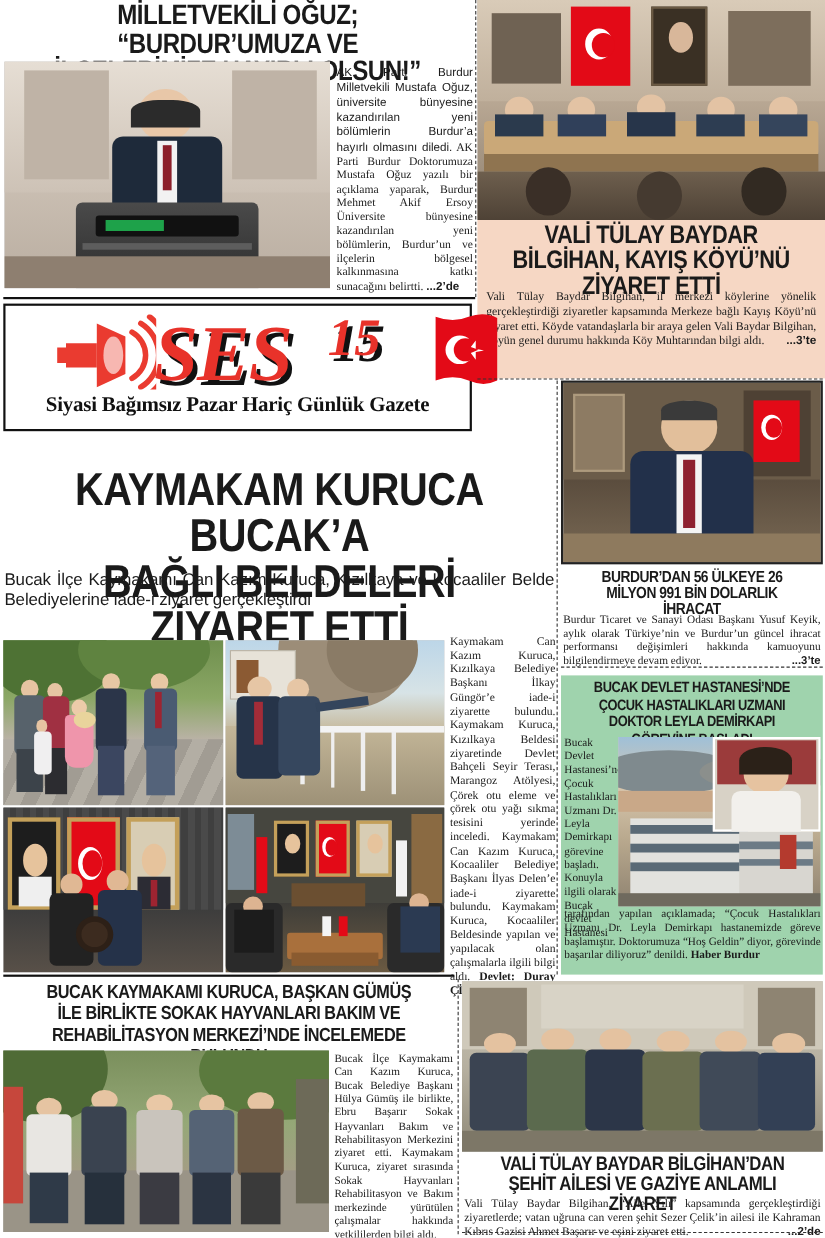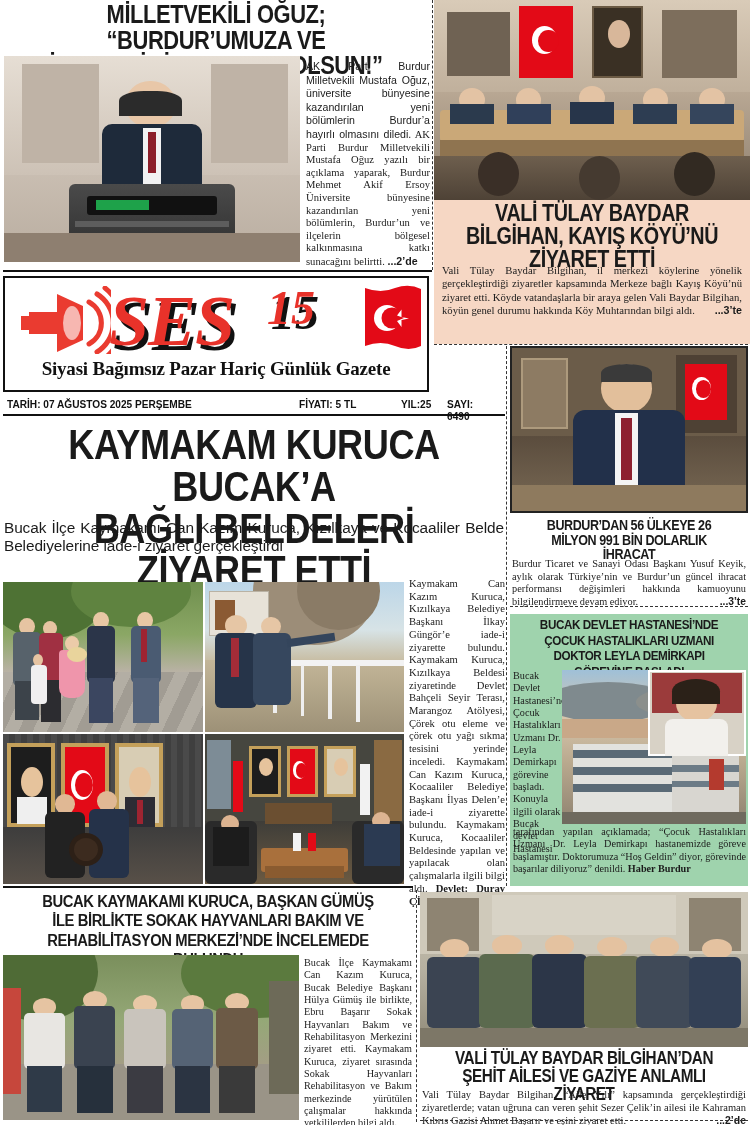--- a/index.html
+++ b/index.html
@@ -55,21 +55,21 @@
     position:absolute; left:8px; top:264px; width:300px;
     font-size:10.7px; line-height:1.24;
   }
   #tr-text .refpg { float:right; }
 
   
   #masthead {
     position:absolute; left:3px; top:276px; width:426px; height:116px;
     border:2.5px solid #111; background:#fff;
   }
-  #logo-row { position:relative; width:100%; height:82px; }
+  #logo-row { position:relative; width:100%; height:82px;margin-left:31px; }
   #megaphone { position:absolute; left:10px; top:8px; width:96px; height:68px; }
   #ses-word {
     position:absolute; left:104px; top:2px;
     font-family:"Liberation Serif", serif; font-weight:700; font-style:italic;
     font-size:72px; color:#e8322a; letter-spacing:-1px;
     text-shadow: 4px 5px 0 #111;
   }
   #num-15 {
     position:absolute; left:262px; top:2px;
     font-family:"Liberation Serif", serif; font-weight:700; font-style:italic;
@@ -204,21 +204,21 @@
 
       <div class="rect" style="left:22%;top:62%;width:56%;height:38%;background:linear-gradient(180deg,#4a4a4a,#2d2d2d);border-radius:6px 6px 0 0;"></div>
       <div class="rect" style="left:28%;top:68%;width:44%;height:9%;background:#111;border-radius:3px;"></div>
       <div class="rect" style="left:31%;top:70%;width:18%;height:5%;background:#1ea24a;font-size:0;"></div>
       <div class="rect" style="left:24%;top:80%;width:52%;height:3%;background:#5d5d5d;"></div>
       <div class="rect" style="left:0;top:86%;width:100%;height:14%;background:#8e7f70;"></div>
     </div>
 
     <div id="tl-text" class="body-serif">
       <span class="lead">AK Parti Burdur Milletvekili Mustafa Oğuz, üniversite bünyesine kazandırılan yeni bölümlerin Burdur’a hayırlı olmasını diledi.</span>
-      <span>AK Parti Burdur Milletvekili Mustafa Oğuz yazılı bir açıklama yaparak, Burdur Mehmet Akif Ersoy Üniversite bünyesine kazandırılan yeni bölümlerin, Burdur’un ve ilçelerin bölgesel kalkınmasına katkı sunacağını belirtti.</span>
+      <span>AK Parti Burdur Doktorumuza Mustafa Oğuz yazılı bir açıklama yaparak, Burdur Mehmet Akif Ersoy Üniversite bünyesine kazandırılan yeni bölümlerin, Burdur’un ve ilçelerin bölgesel kalkınmasına katkı sunacağını belirtti.</span>
       <span class="refpg">...2’de</span>
     </div>
   </div>
 
   <div id="top-right">
     <div id="tr-photo" class="photo">
       <div class="rect" style="inset:0;background:linear-gradient(180deg,#c8b9a6 0%,#b9a894 45%,#8d7f6e 100%);"></div>
 
       <div class="rect" style="left:0;top:0;width:100%;height:46%;background:linear-gradient(180deg,#d9cbb8,#c0b09c);"></div>
       <div class="rect" style="left:4%;top:6%;width:20%;height:32%;background:#6f6253;"></div>
@@ -284,26 +284,20 @@
           <circle cx="24" cy="34" r="13" fill="#fff"></circle>
           <circle cx="29" cy="34" r="10.5" fill="#e30a17"></circle>
           <polygon points="41,34 34,31.5 38.5,25.5 38.5,33 46,34.6 38.5,36 38.5,43 34,37" fill="#fff"></polygon>
         </svg>
       </div>
     </div>
 
     <div id="slogan">Siyasi Bağımsız Pazar Hariç Günlük Gazete</div>
   </div>
 
-  <div id="info-bar">
-    <span id="ib-date">TARİH: 07 AĞUSTOS 2025 PERŞEMBE</span>
-    <span id="ib-price">FİYATI: 5 TL</span>
-    <span id="ib-year">YIL:25</span>
-    <span id="ib-issue">SAYI: 6490</span>
-  </div>
 
   <div id="main-sub">Bucak İlçe Kaymakamı Can Kazım Kuruca, Kızılkaya ve Kocaaliler Belde Belediyelerine iade-i ziyaret gerçekleştirdi</div>
   <div id="main-head">
     <div class="cond-head ctr">KAYMAKAM KURUCA BUCAK’A</div>
     <div class="cond-head ctr">BAĞLI BELDELERİ ZİYARET ETTİ</div>
   </div>
 
   <div id="m-ph1" class="photo">
     <div class="rect" style="inset:0;background:linear-gradient(180deg,#6f8f4e 0%,#8ba765 35%,#b9b2a5 60%,#9a9890 100%);"></div>
     <div class="blob" style="left:-6%;top:-14%;width:56%;height:52%;background:#4e7234;"></div>

